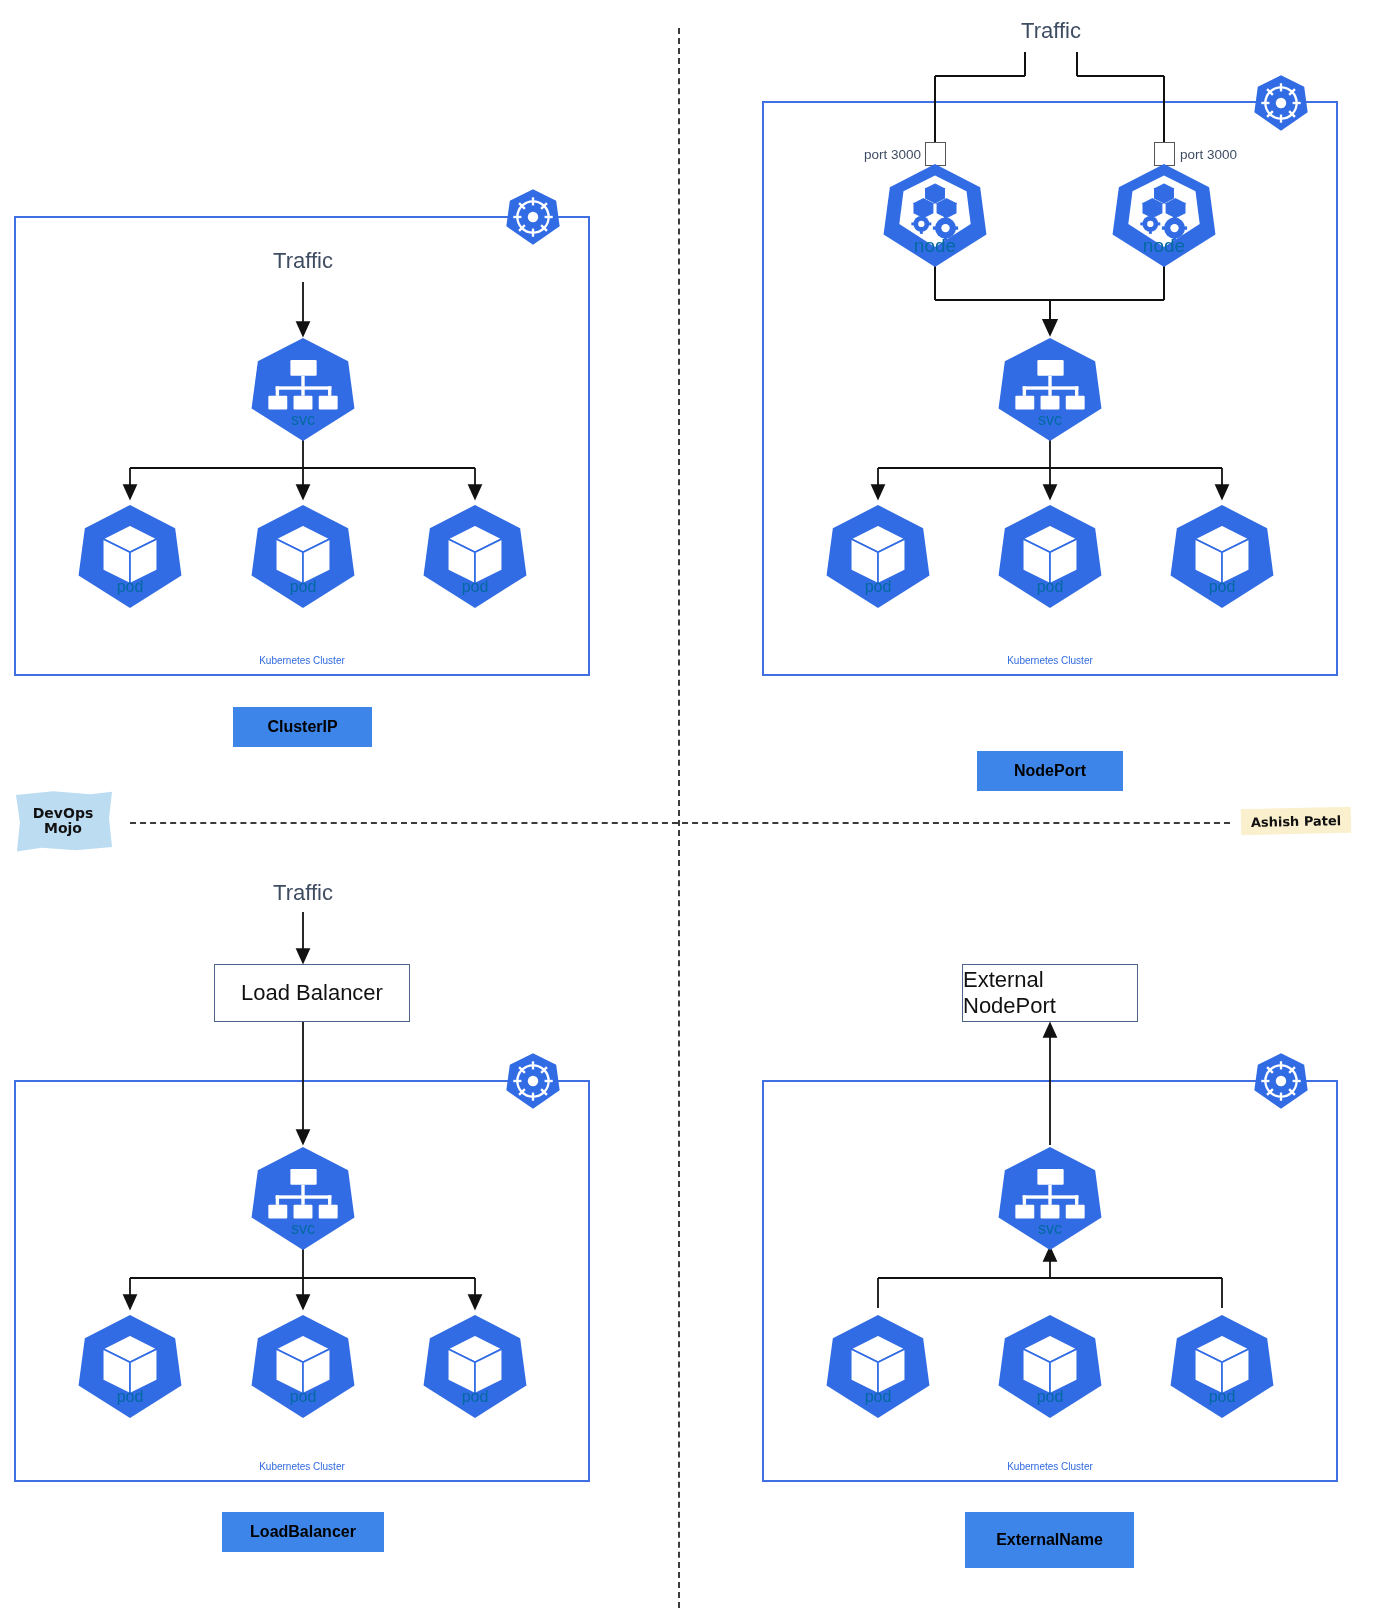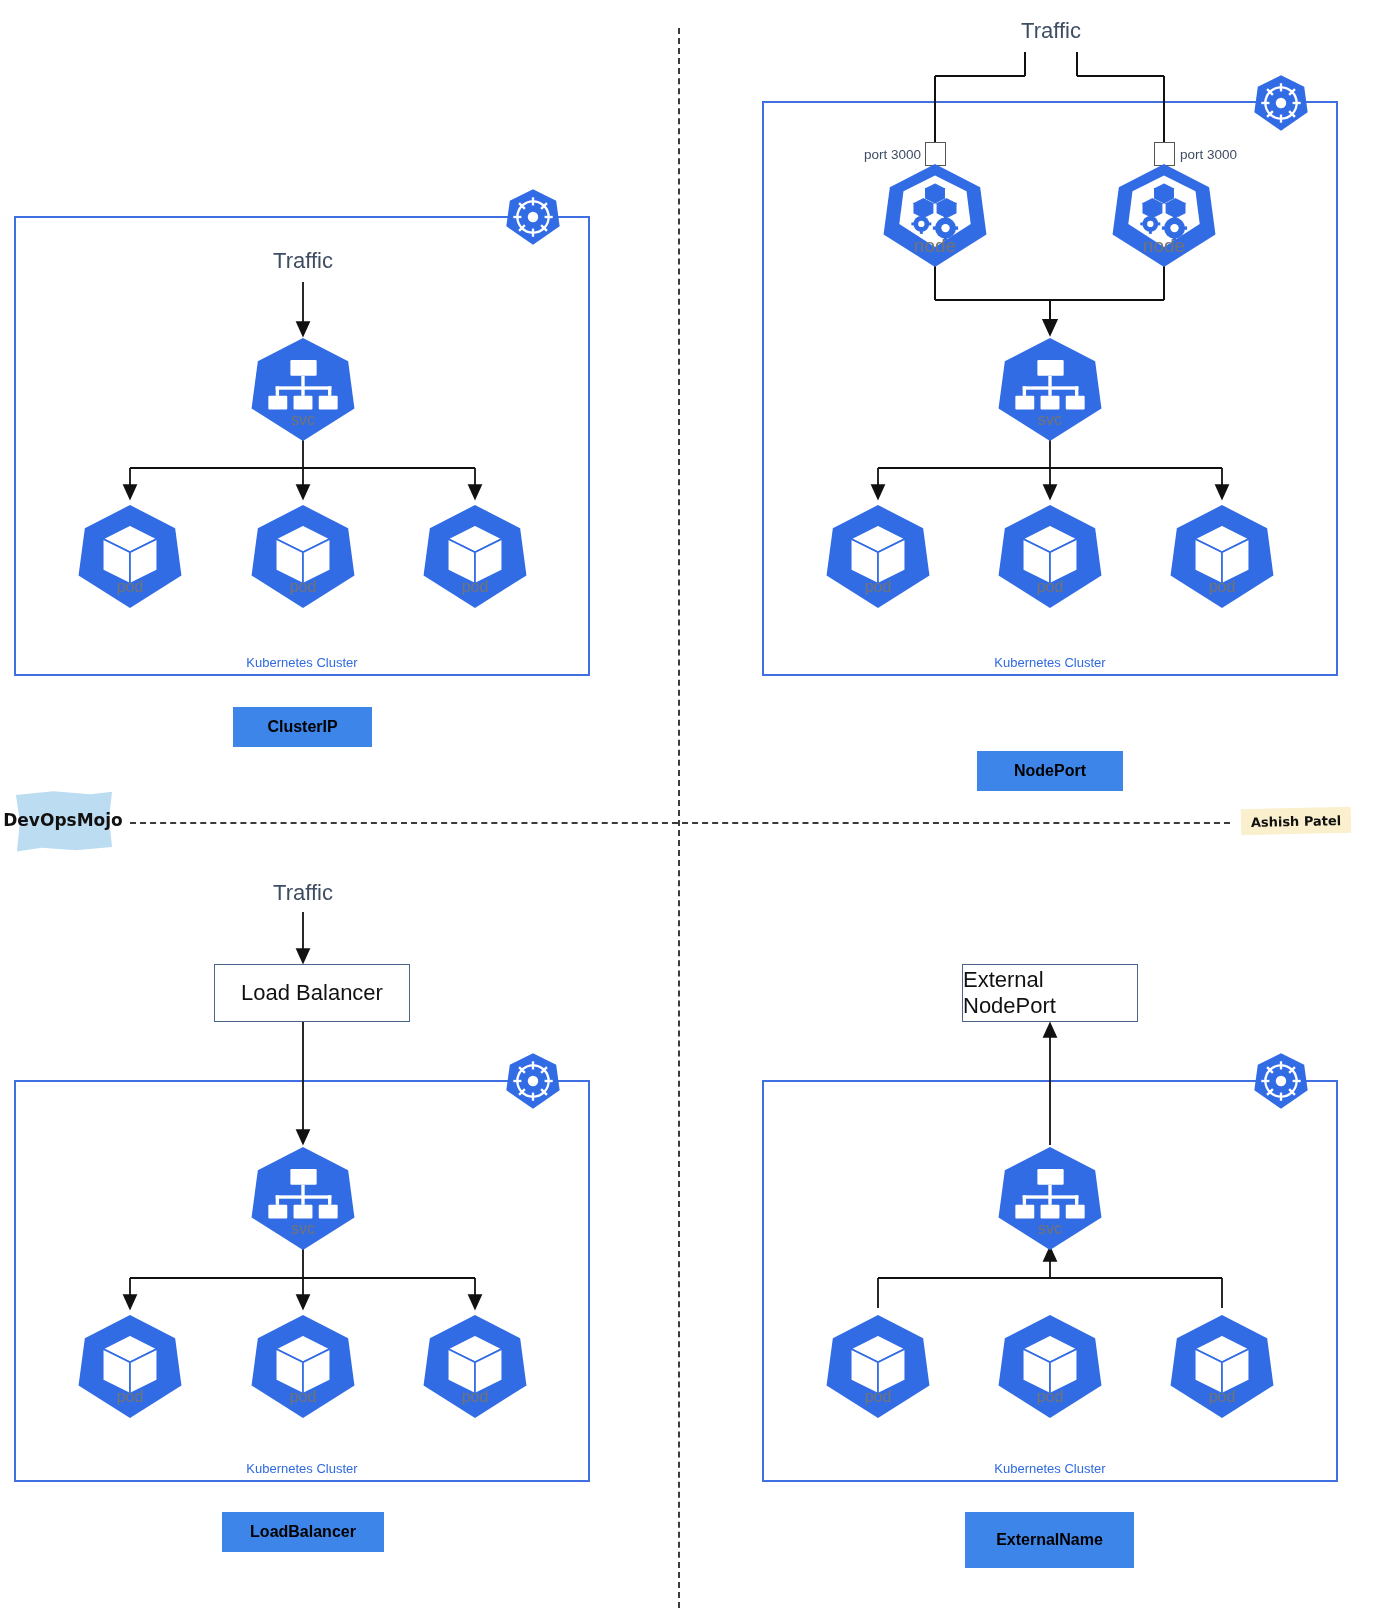--- a/index.html
+++ b/index.html
@@ -5,44 +5,44 @@
   html,body{margin:0;padding:0;background:#fff;}
   body{width:1400px;height:1623px;position:relative;overflow:hidden;
        font-family:"Liberation Sans","DejaVu Sans",sans-serif;}
   .quad{position:absolute;}
   .divider-v{position:absolute;left:678px;top:28px;width:0;height:1580px;
        border-left:2.5px dashed #3b3b3b;}
   .divider-h{position:absolute;left:130px;top:822px;width:1100px;height:0;
        border-top:2.5px dashed #3b3b3b;}
   .cluster-box{position:absolute;border:2px solid #3f6fe0;background:#fff;
        box-sizing:border-box;}
-  .cluster-label{position:absolute;color:#2f6ae0;font-size:13px;
+  .cluster-label{position:absolute;color:#2f6ae0;font-size:10px;
        text-align:center;width:100%;}
   .k8s-badge{position:absolute;width:58px;height:58px;}
   .traffic-label{position:absolute;color:#3f4d63;font-size:22px;
        text-align:center;white-space:nowrap;}
   .plainbox{position:absolute;border:1.6px solid #4c6489;background:#fff;
        box-sizing:border-box;display:flex;align-items:center;
        justify-content:center;font-size:22px;color:#111;}
   .hexnode{position:absolute;}
-  .hexlabel{position:absolute;color:#737373;font-size:16px;text-align:center;
+  .hexlabel{position:absolute;color:#0369a1;font-size:16px;text-align:center;
        width:100%;pointer-events:none;}
   .typebadge{position:absolute;background:#3d85e8;color:#000000;
        font-weight:bold;font-size:16px;display:flex;align-items:center;
        justify-content:center;}
   .portlabel{position:absolute;color:#3f4d63;font-size:13.5px;
        white-space:nowrap;}
   .portsq{position:absolute;border:1.5px solid #555;background:#fff;
        box-sizing:border-box;}
   svg.edge{position:absolute;left:0;top:0;overflow:visible;}
   .wm-mojo{position:absolute;left:14px;top:790px;width:98px;height:62px;}
   .wm-mojo .bg{position:absolute;inset:0;background:#bcdcf2;}
-  .wm-mojo .txt{position:absolute;inset:0;display:flex;flex-direction:row;
+  .wm-mojo .txt{position:absolute;inset:0;display:flex;flex-direction:column;
        align-items:center;justify-content:center;font-weight:bold;
-       font-size:17px;color:#111;line-height:1.05;
+       font-size:14px;color:#111;line-height:1.05;
        font-family:"DejaVu Sans",sans-serif;}
   .wm-ashish{position:absolute;left:1241px;top:808px;width:110px;height:26px;
        background:#fbf0cd;display:flex;align-items:center;
        justify-content:center;font-weight:bold;font-size:13px;color:#111;
        font-family:"DejaVu Sans",sans-serif;
        transform:rotate(-1.2deg);}
 </style>
 </head>
 <body>
 

